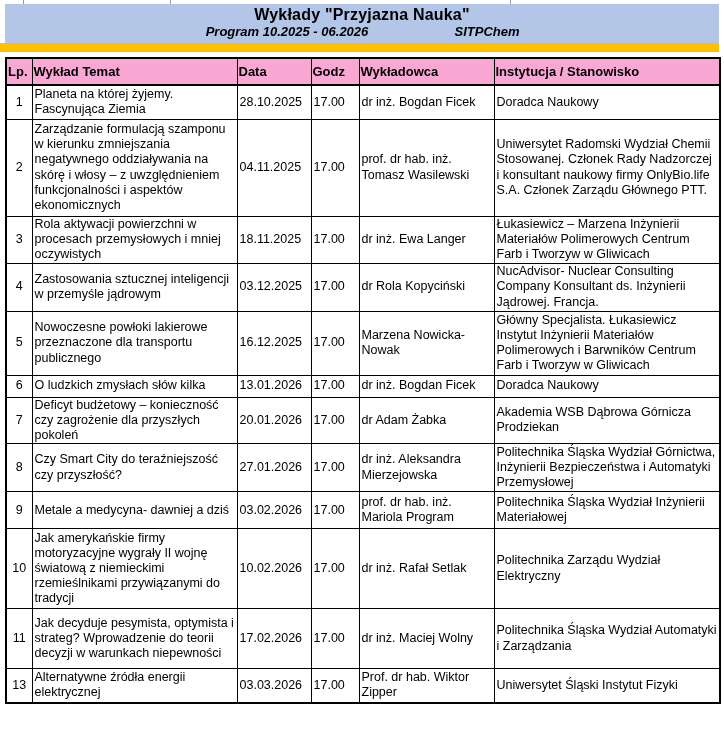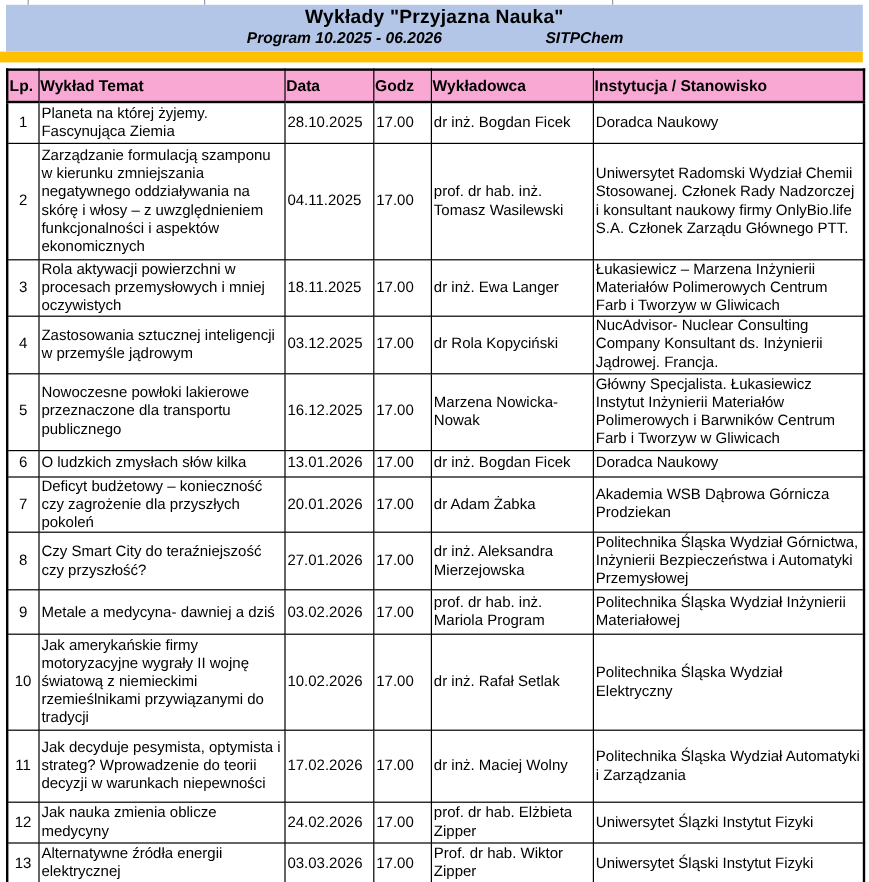--- a/index.html
+++ b/index.html
@@ -149,37 +149,29 @@
           <td class="cell-godz">17.00</td>
           <td class="cell-wykladowca">prof. dr hab. inż. Mariola Program</td>
           <td class="cell-instytucja">Politechnika Śląska Wydział Inżynierii Materiałowej</td>
         </tr>
         <tr style="height: 80px;">
           <td class="cell-lp">10</td>
           <td class="cell-temat">Jak amerykańskie firmy motoryzacyjne wygrały II wojnę światową z niemieckimi rzemieślnikami przywiązanymi do tradycji</td>
           <td class="cell-data">10.02.2026</td>
           <td class="cell-godz">17.00</td>
           <td class="cell-wykladowca">dr inż. Rafał Setlak</td>
-          <td class="cell-instytucja">Politechnika Śląska Wydział Elektryczny</td>
+          <td class="cell-instytucja">Politechnika Zarządu Wydział Elektryczny</td>
         </tr>
         <tr style="height: 60px;">
           <td class="cell-lp">11</td>
           <td class="cell-temat">Jak decyduje pesymista, optymista i strateg? Wprowadzenie do teorii decyzji w warunkach niepewności</td>
           <td class="cell-data">17.02.2026</td>
           <td class="cell-godz">17.00</td>
           <td class="cell-wykladowca">dr inż. Maciej Wolny</td>
           <td class="cell-instytucja">Politechnika Śląska Wydział Automatyki i Zarządzania</td>
-        </tr>
-        <tr style="height: 34px;">
-          <td class="cell-lp">12</td>
-          <td class="cell-temat">Jak nauka zmienia oblicze medycyny</td>
-          <td class="cell-data">24.02.2026</td>
-          <td class="cell-godz">17.00</td>
-          <td class="cell-wykladowca">prof. dr hab. Elżbieta Zipper</td>
-          <td class="cell-instytucja">Uniwersytet Ślązki Instytut Fizyki</td>
         </tr>
         <tr style="height: 34px;">
           <td class="cell-lp">13</td>
           <td class="cell-temat">Alternatywne źródła energii elektrycznej</td>
           <td class="cell-data">03.03.2026</td>
           <td class="cell-godz">17.00</td>
           <td class="cell-wykladowca">Prof. dr hab. Wiktor Zipper</td>
           <td class="cell-instytucja">Uniwersytet Śląski Instytut Fizyki</td>
         </tr>
       </tbody>

